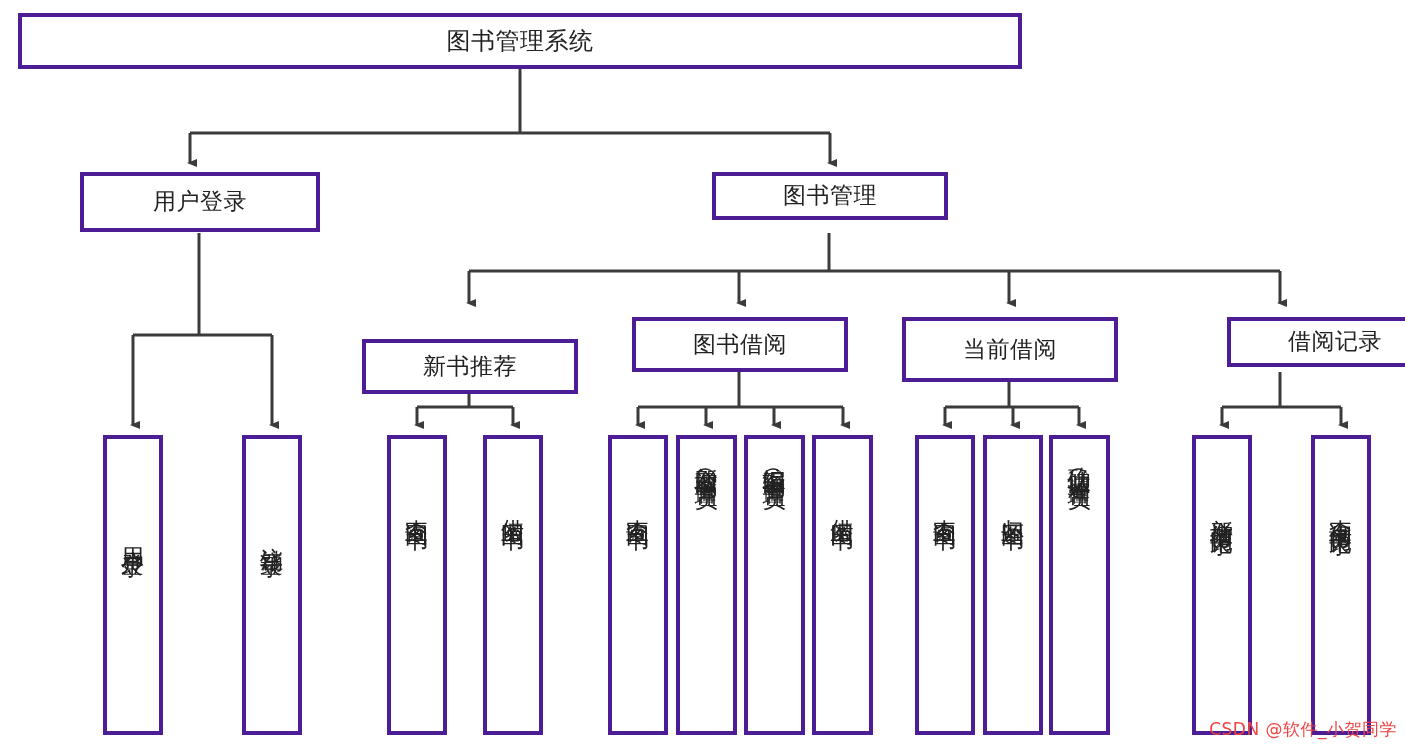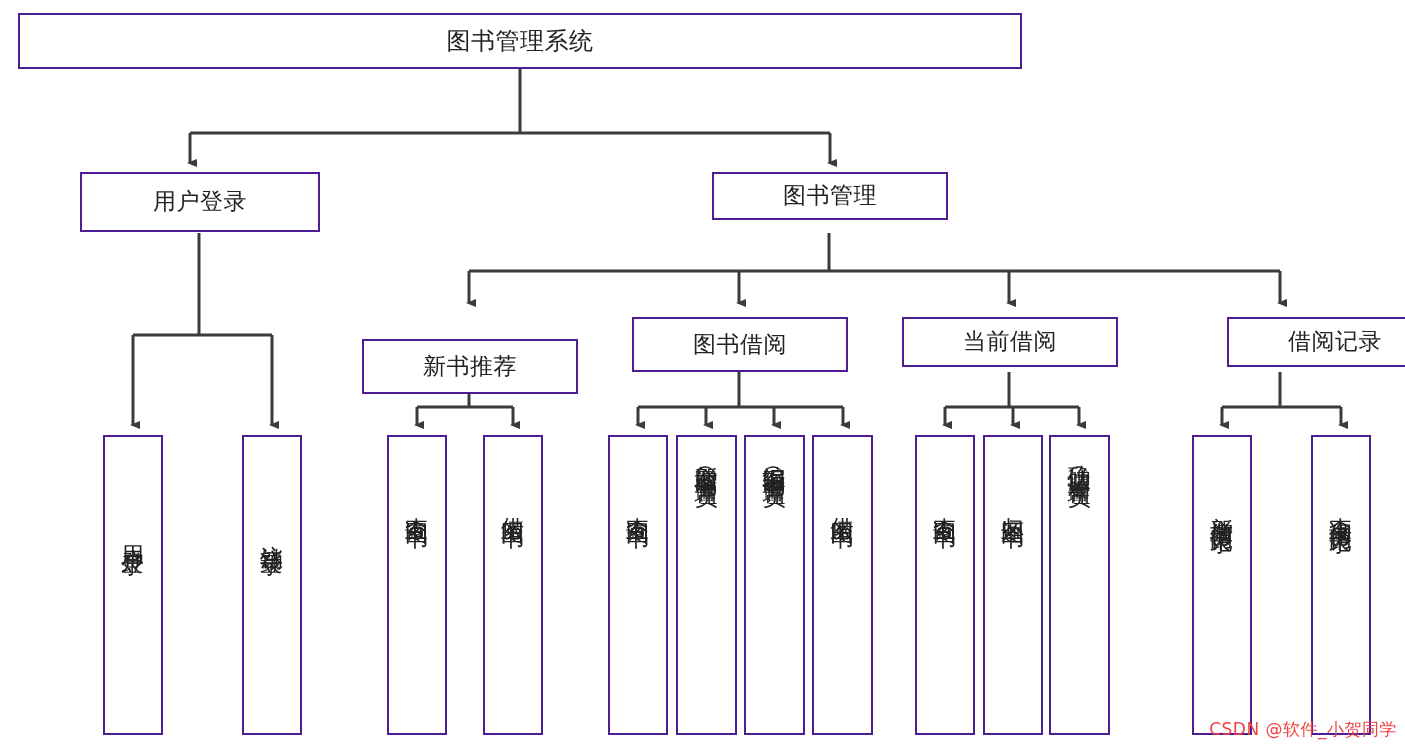--- a/index.html
+++ b/index.html
@@ -25,21 +25,21 @@
     left: 0;
     top: 0;
     width: 1405px;
     height: 747px;
     pointer-events: none;
   }
   .node {
     position: absolute;
     box-sizing: border-box;
     background: #ffffff;
-    border: 2px solid #4c1d95;
+    border: 4px solid #4c1d95;
     display: flex;
     align-items: center;
     justify-content: center;
     color: #222222;
     z-index: 2;
   }
   .node .label {
     display: block;
     text-align: center;
     line-height: 1.18;
@@ -153,21 +153,21 @@
   <div class="node horiz" style="left:712px; top:172px; width:236px; height:48px;">
     <span class="label">图书管理</span>
   </div>
 
   <div class="node horiz" style="left:362px; top:317px; width:216px; height:55px;margin-top:22px;">
     <span class="label">新书推荐</span>
   </div>
   <div class="node horiz" style="left:632px; top:317px; width:216px; height:55px;">
     <span class="label">图书借阅</span>
   </div>
-  <div class="node horiz" style="left:902px; top:317px; width:216px; height:50px;">
+  <div class="node horiz" style="left:902px; top:317px; width:216px; height:65px;">
     <span class="label">当前借阅</span>
   </div>
   <div class="node horiz" style="left:1227px; top:317px; width:216px; height:50px;">
     <span class="label">借阅记录</span>
   </div>
 
   <div class="node vert mid" style="left:103px; top:435px; width:60px; height:300px;">
     <span class="label">用户登录</span>
   </div>
   <div class="node vert mid" style="left:242px; top:435px; width:60px; height:300px;">

